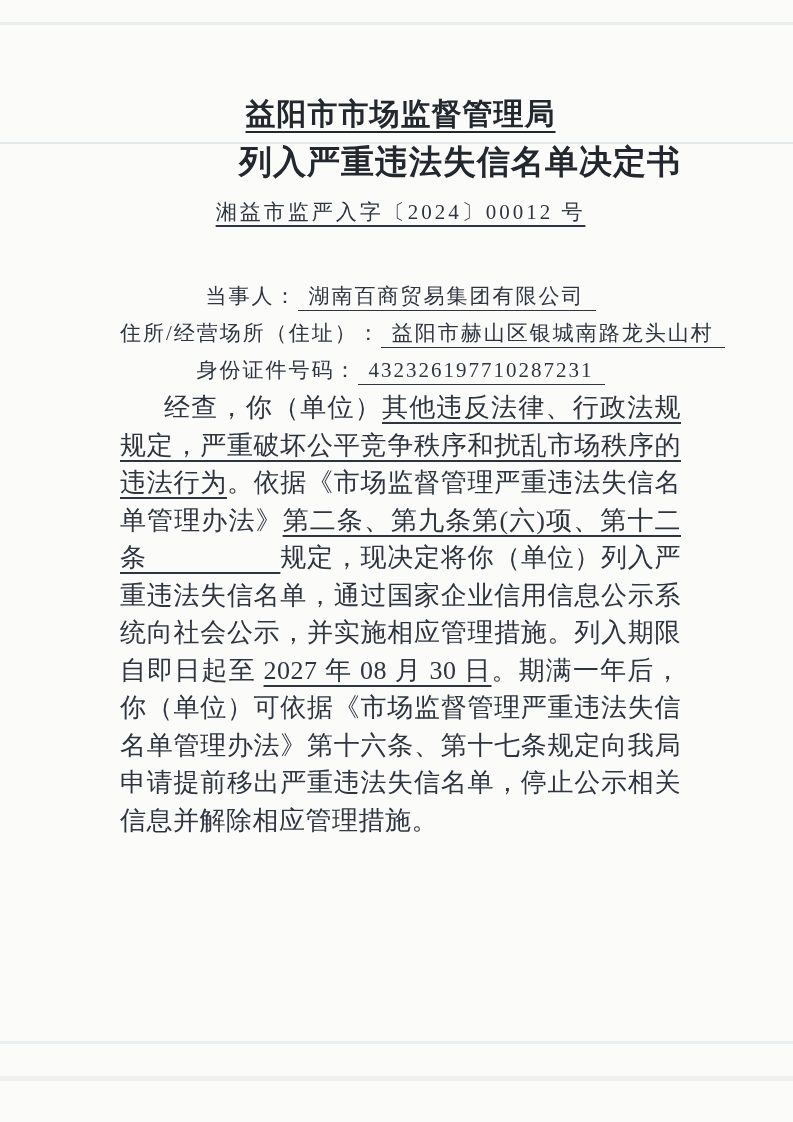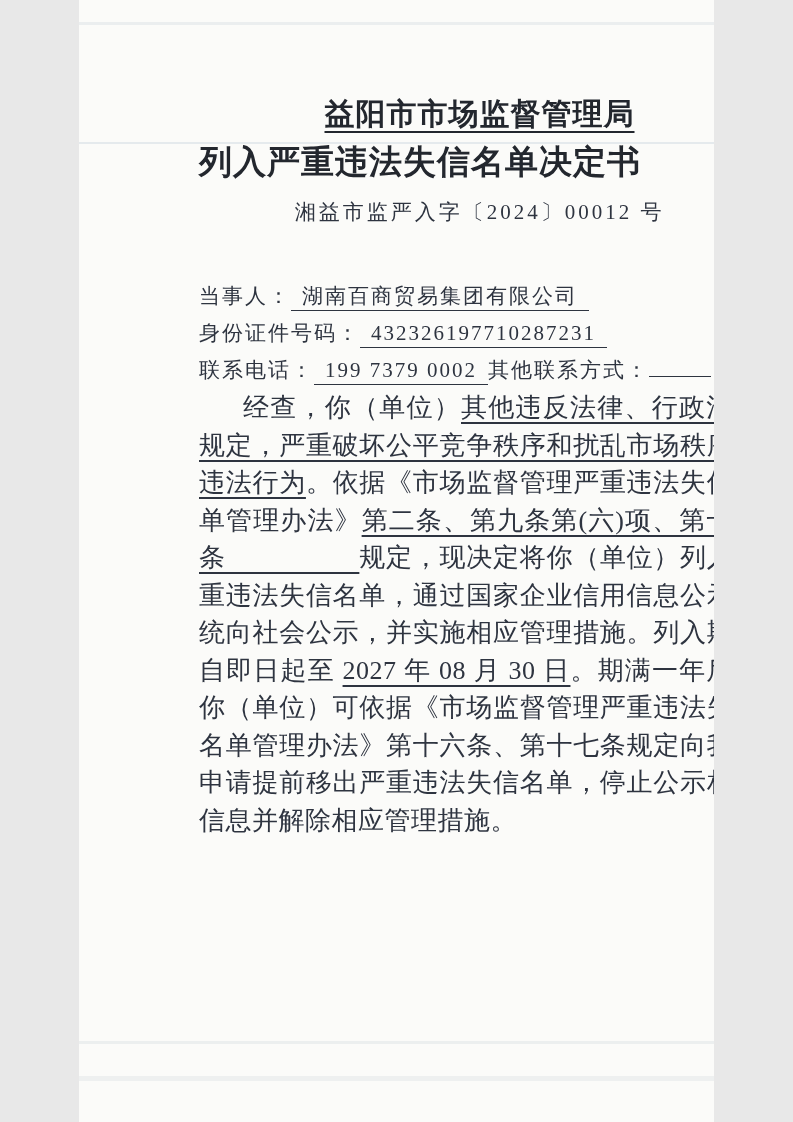--- a/index.html
+++ b/index.html
@@ -2,21 +2,21 @@
 <html><head>
 <meta charset="utf-8">
 <style>
   html, body {
     margin: 0;
     padding: 0;
     background: #e8e8e8;
   }
   .page {
     position: relative;
-    width: 635px;
+    width: 793px;
     height: 1122px;
     margin: 0 auto;
     background: #fbfbf9;
     overflow: hidden;
     font-family: "Liberation Serif", "DejaVu Serif", serif;
     color: #2e3440;
   }
   
   .scan-line {
     position: absolute;
@@ -43,45 +43,47 @@
     font-weight: bold;
     font-size: 30px;
     line-height: 44px;
     color: #23272e;
     letter-spacing: 1px;
     text-decoration: underline;
     text-decoration-thickness: 2px;
     text-underline-offset: 7px;
   }
   .doc-title {
-    text-align: left;
+    text-align: right;
     font-family: "Liberation Sans", "DejaVu Sans", sans-serif;
     font-weight: bold;
     font-size: 33px;
     line-height: 48px;
     color: #23272e;
     letter-spacing: 1px;
     margin-top: 2px;
   }
   .doc-number {
     text-align: center;
     font-size: 21px;
     line-height: 32px;
     letter-spacing: 3px;
     margin-top: 10px;
   }
   .doc-number .u {
+    text-decoration: underline;
     text-decoration-thickness: 1.5px;
     text-underline-offset: 6px;
   }
 
   .fields {
     margin-top: 50px;
     font-size: 21px;
     letter-spacing: 2px;
+    text-align: center;
   }
   .field-row {
     line-height: 37px;
     white-space: nowrap;
   }
   .field-value {
     border-bottom: 1.5px solid #2e3440;
     padding: 0 11px 2px 11px;
   }
   .blank-underline {
@@ -123,24 +125,24 @@
     <div class="doc-title">列入严重违法失信名单决定书</div>
 
     <div class="doc-number"><span class="u">湘益市监严入字〔2024〕00012 号</span></div>
 
     <div class="fields">
 
       <div class="field-row"><span>当事人：</span><span class="field-value">湖南百商贸易集团有限公司</span></div>
 
 
 
+      <div class="field-row"><span>住所/经营场所（住址）：</span><span class="field-value">益阳市赫山区银城南路龙头山村</span></div>
 
 
       <div class="field-row"><span>身份证件号码：</span><span class="field-value">432326197710287231</span></div>
 
-      <div class="field-row"><span>联系电话：</span><span class="field-value">199 7379 0002</span><span>其他联系方式：</span><span class="blank-underline"></span></div>
 
     </div>
 
     <div class="body-paragraph"><span>经查，你（单位）</span><span class="u">其他违反法律、行政法规规定，严重破坏公平竞争秩序和扰乱市场秩序的违法行为</span><span>。依据《市场监督管理严重违法失信名单管理办法》</span><span class="u">第二条、第九条第(六)项、第十二条　　　　　</span><span>规定，现决定将你（单位）列入严重违法失信名单，通过国家企业信用信息公示系统向社会公示，并实施相应管理措施。列入期限自即日起至 </span><span class="u">2027 年 08 月 30 日</span><span>。期满一年后，你（单位）可依据《市场监督管理严重违法失信名单管理办法》第十六条、第十七条规定向我局申请提前移出严重违法失信名单，停止公示相关信息并解除相应管理措施。</span></div>
 
   </div>
 </div>
 
 </body></html>

